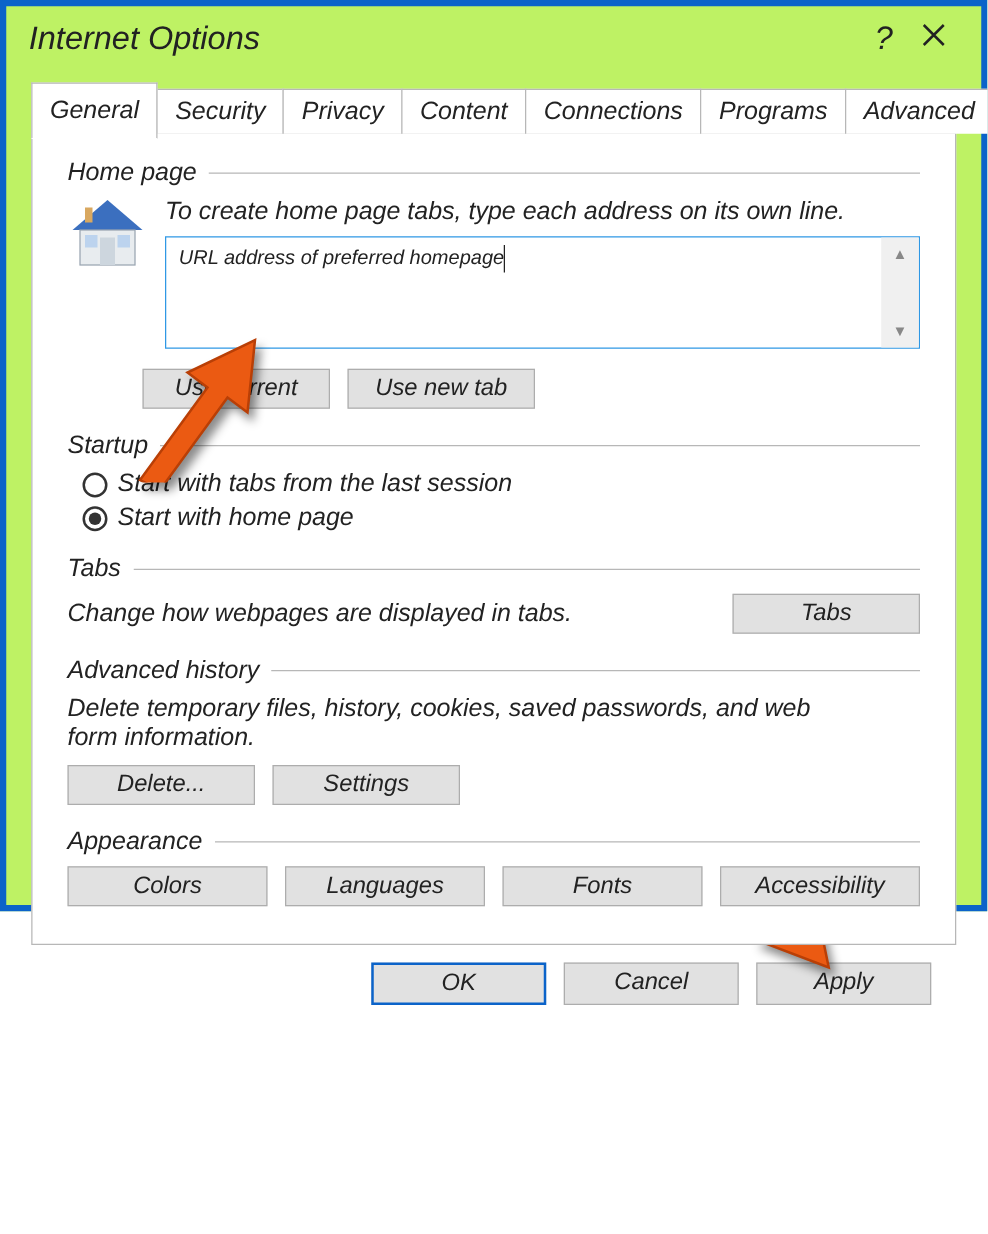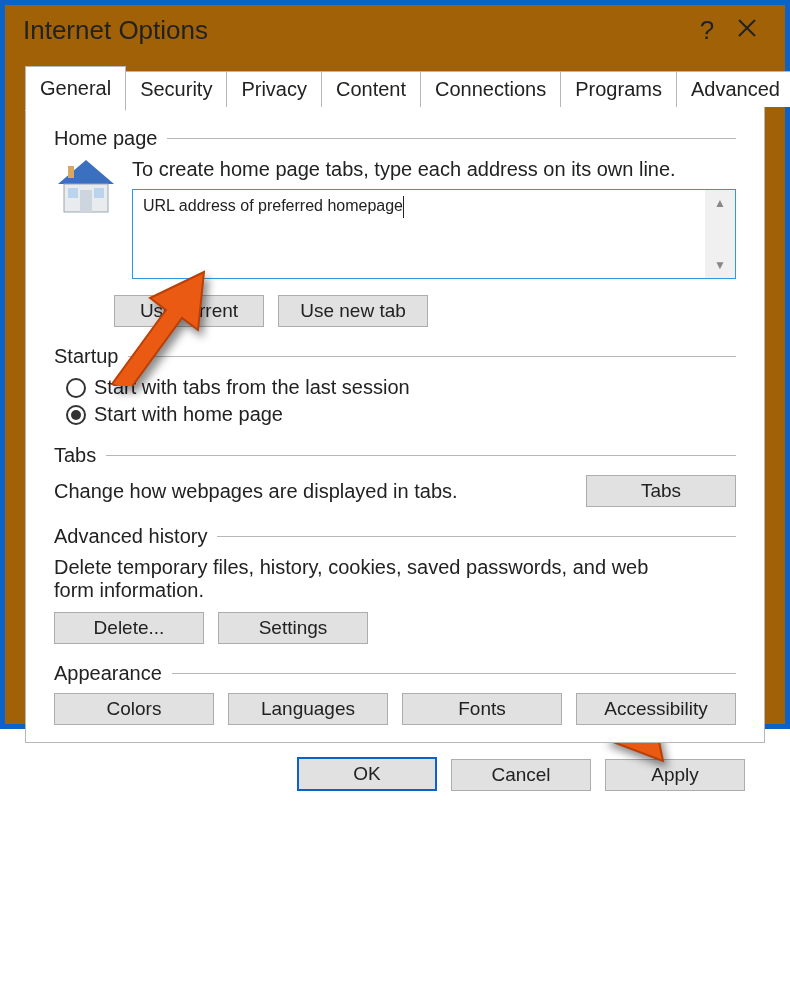--- a/index.html
+++ b/index.html
@@ -7,23 +7,24 @@
   body {
     font-family: "Segoe UI", Tahoma, sans-serif;
     background: #fff;
     width: 790px;
     height: 987px;
   }
   .window {
     width: 790px;
     height: 729px;
     border: 5px solid #0b63c9;
-    background: #a16207;
+    background: #bef264;
     display:flex;
     flex-direction:column;
+    font-style:italic;
   }
   .titlebar {
     display:flex;
     align-items:center;
     padding: 10px 18px 4px 18px;
     font-size: 26px;
     font-weight: 400;
     color:#222;
   }
   .titlebar .spacer { flex:1; }
@@ -194,21 +195,20 @@
     display:flex;
     gap:14px;
     margin-top:6px;
   }
   .appearance-row .btn { min-width:156px; flex:1; }
   .dialog-buttons {
     display:flex;
     justify-content:flex-end;
     gap:14px;
     padding: 14px 20px 0 0;
-    align-items: flex-end;
   }
   
   .arrow {
     position:absolute;
     pointer-events:none;
     filter: drop-shadow(4px 6px 4px rgba(0,0,0,0.45));
   }
 </style>
 </head>
 <body>
@@ -308,21 +308,21 @@
           <span class="label">Advanced history</span>
           <span class="rule"></span>
         </div>
         <div class="bh-text">Delete temporary files, history, cookies, saved passwords, and web form information.</div>
         <div class="right-btns">
           <div class="btn">Delete...</div>
           <div class="btn">Settings</div>
         </div>
       </div>
 
-      <div class="group" style="margin-bottom:3px;">
+      <div class="group" style="margin-bottom:16px;">
         <div class="group-header">
           <span class="label">Appearance</span>
           <span class="rule"></span>
         </div>
         <div class="appearance-row">
           <div class="btn">Colors</div>
           <div class="btn">Languages</div>
           <div class="btn">Fonts</div>
           <div class="btn">Accessibility</div>
         </div>

